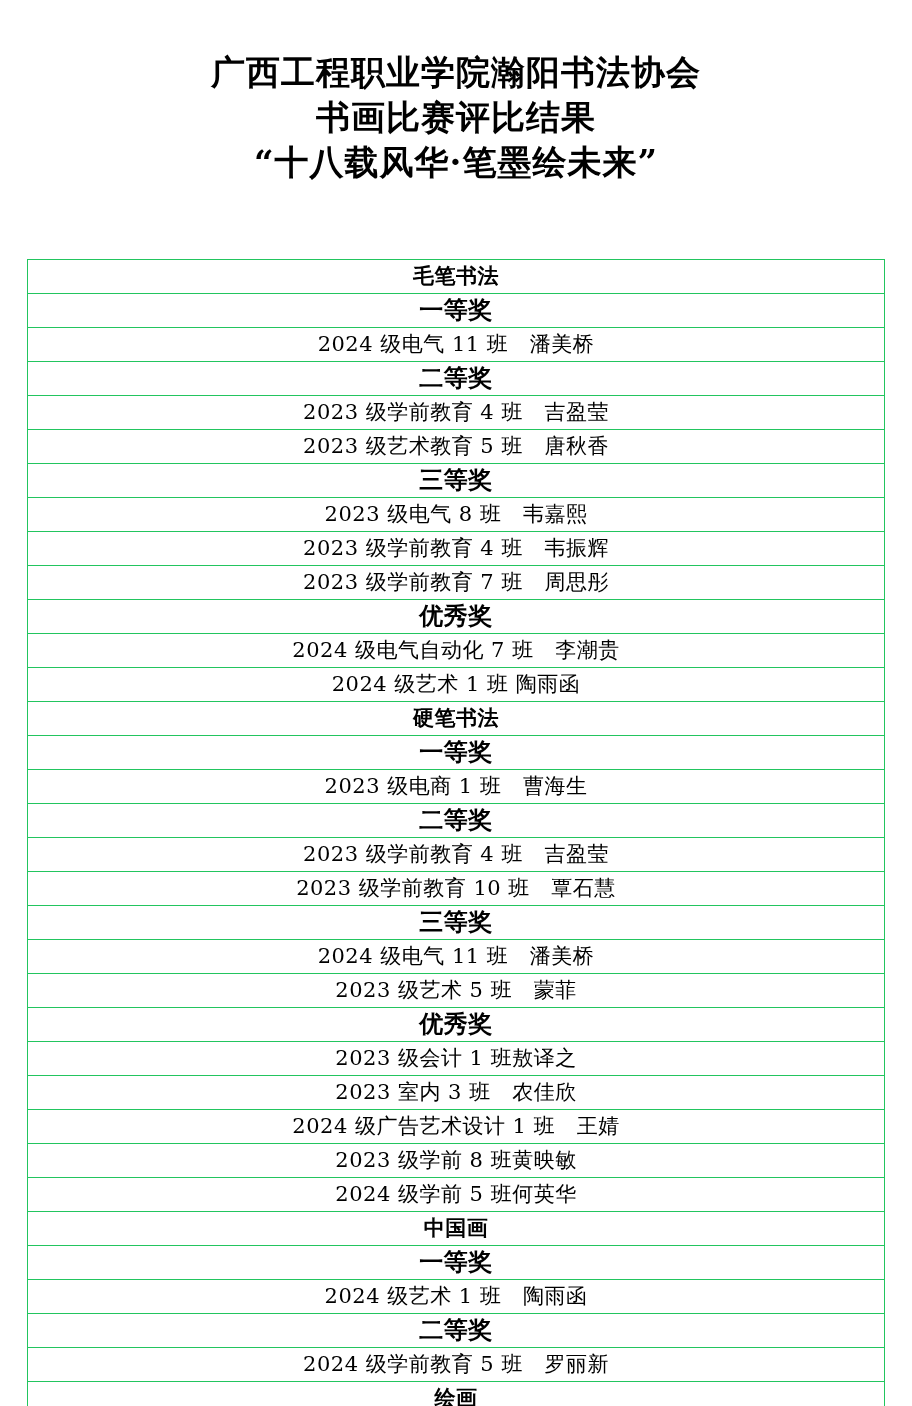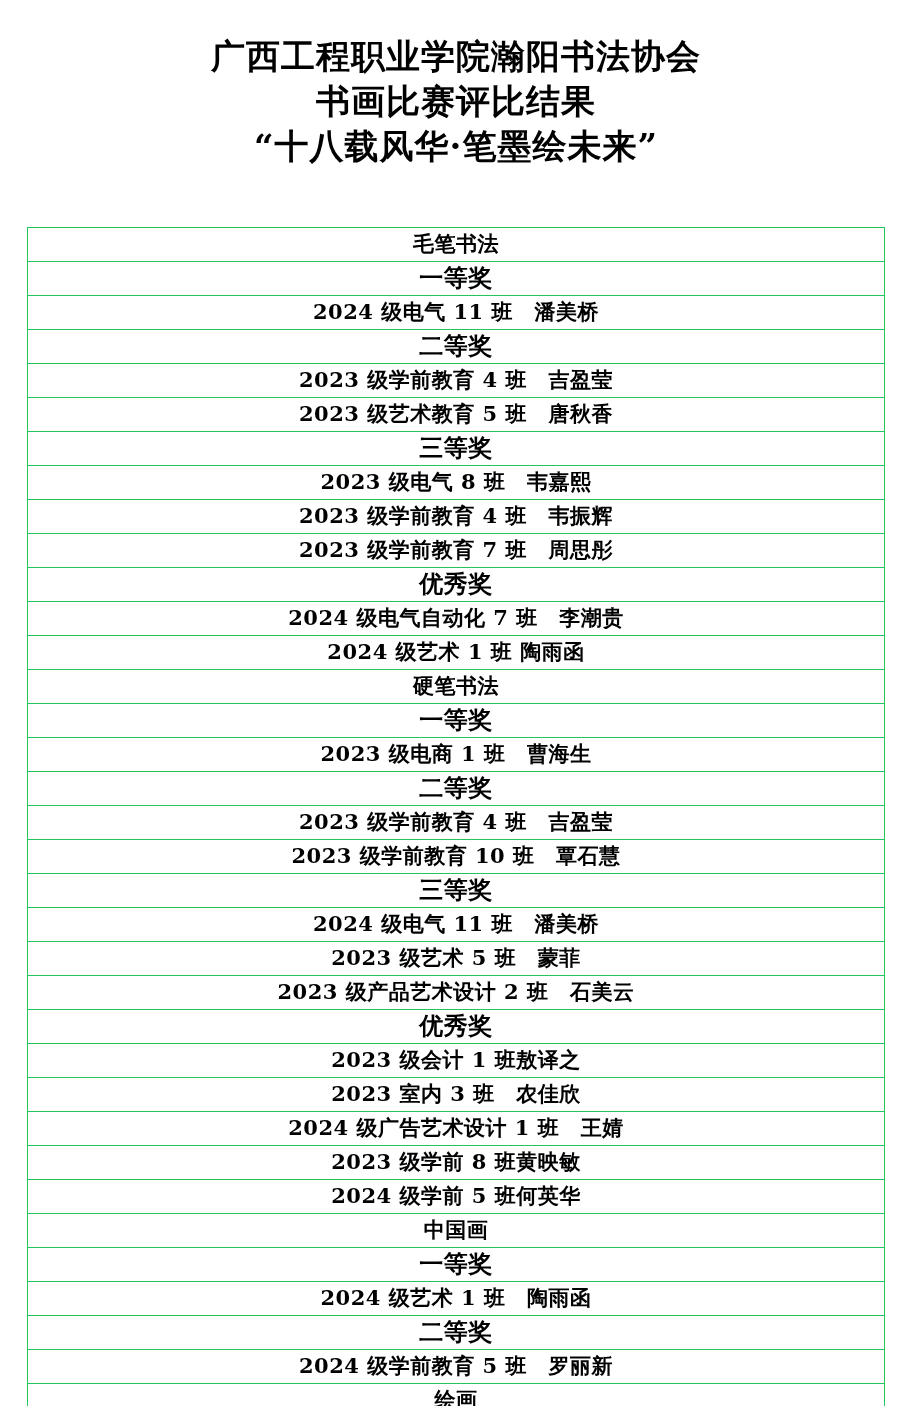--- a/index.html
+++ b/index.html
@@ -21,21 +21,21 @@
     padding: 0;
   }
   .doc-title {
     text-align: center;
     font-family: "DejaVu Serif", "Liberation Serif", serif;
     font-weight: bold;
     font-size: 34px;
     line-height: 1.32;
     letter-spacing: 1px;
     padding-top: 34px;
-    margin: 0 auto;
+    margin: 16px auto;
     width: 760px;
   }
   .doc-title .line {
     display: block;
     white-space: nowrap;
   }
   .table-wrap {
     margin: 0 auto;
     padding-top: 58px;
     width: 858px;
@@ -58,21 +58,21 @@
   }
   table.results td.section {
     font-weight: bold;
     font-size: 21px;
   }
   table.results td.award {
     font-weight: bold;
     font-size: 24px;
   }
   table.results td.entry {
-    font-weight: bold;
+    font-weight: normal;
     font-size: 21px;
   }
 </style>
 </head>
 <body>
 
 <div class="page">
 
   <div class="doc-title">
     <span class="line">广西工程职业学院瀚阳书法协会</span>
@@ -143,23 +143,20 @@
           <tr>
             <td class="award">三等奖</td>
           </tr>
           <tr>
             <td class="entry">2024 级电气 11 班　潘美桥</td>
           </tr>
           <tr>
             <td class="entry">2023 级艺术 5 班　蒙菲</td>
           </tr>
           <tr>
-            <td class="entry">2023 级产品艺术设计 2 班　石美云</td>
-          </tr>
-          <tr>
             <td class="award">优秀奖</td>
           </tr>
           <tr>
             <td class="entry">2023 级会计 1 班敖译之</td>
           </tr>
           <tr>
             <td class="entry">2023 室内 3 班　农佳欣</td>
           </tr>
           <tr>
             <td class="entry">2024 级广告艺术设计 1 班　王婧</td>

